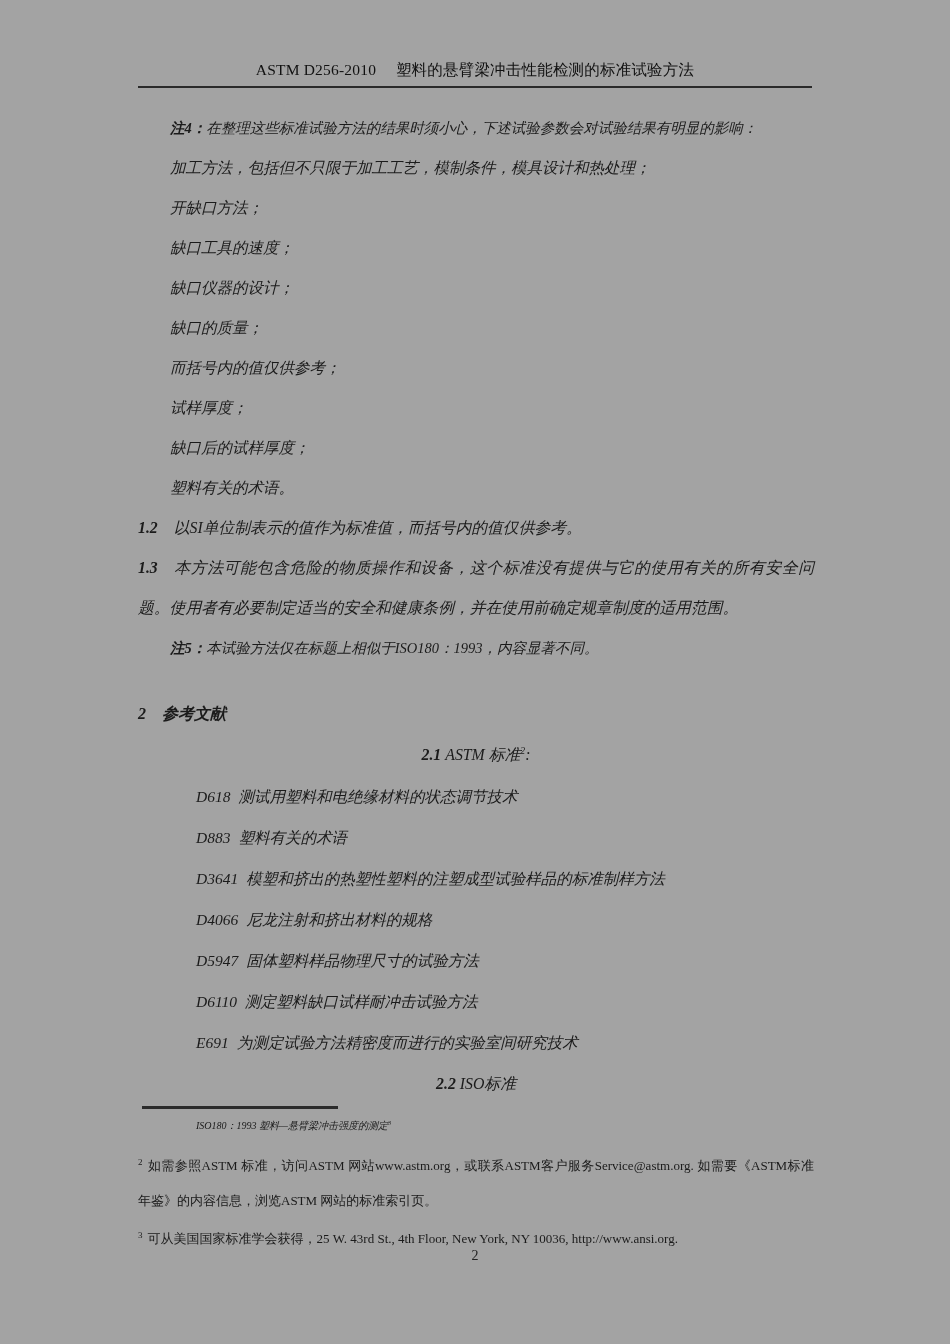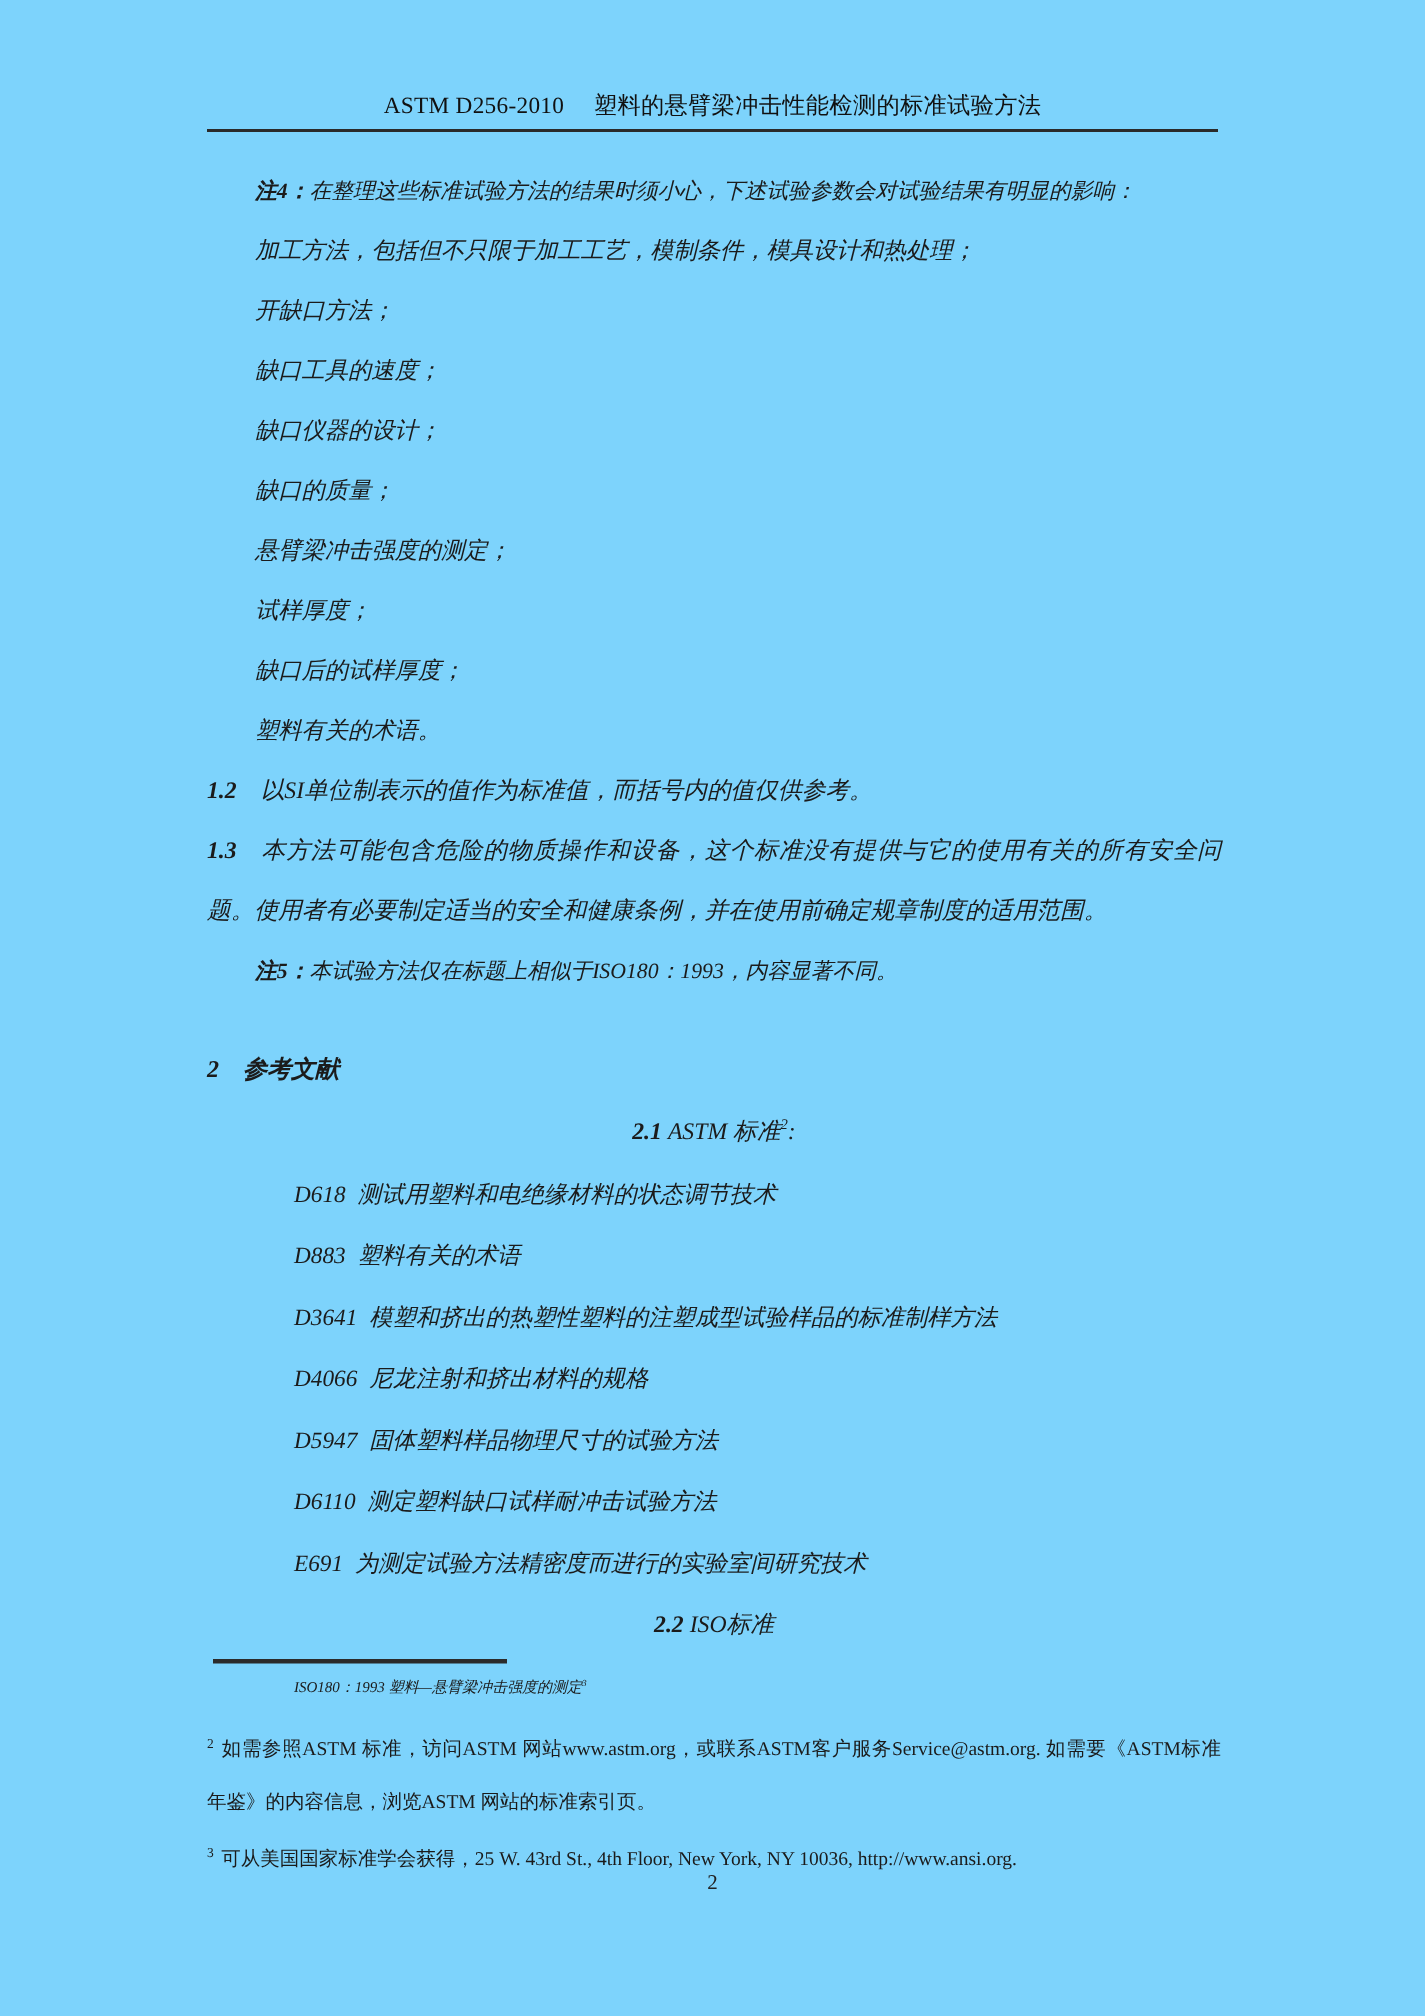--- a/index.html
+++ b/index.html
@@ -11,21 +11,21 @@
   body {
     font-family: "Liberation Serif", "DejaVu Serif", serif;
     color: #1a1a1a;
     -webkit-font-smoothing: antialiased;
   }
   .page {
     position: relative;
     width: 950px;
     height: 1344px;
     margin: 0 auto;
-    background: #7dd3fc;
+    background: #a3a3a3;
     overflow: hidden;
     box-sizing: border-box;
   }
 
   
   .running-header {
     position: absolute;
     left: 138px;
     top: 60px;
     width: 674px;
@@ -171,21 +171,21 @@
 
   <div class="content">
 
     <p class="note"><b>注4：</b><span>在整理这些标准试验方法的结果时须小心，下述试验参数会对试验结果有明显的影响：</span></p>
 
     <p class="sublist">加工方法，包括但不只限于加工工艺，模制条件，模具设计和热处理；</p>
     <p class="sublist">开缺口方法；</p>
     <p class="sublist">缺口工具的速度；</p>
     <p class="sublist">缺口仪器的设计；</p>
     <p class="sublist">缺口的质量；</p>
-    <p class="sublist">悬臂梁冲击强度的测定；</p>
+    <p class="sublist">而括号内的值仅供参考；</p>
     <p class="sublist">试样厚度；</p>
     <p class="sublist">缺口后的试样厚度；</p>
     <p class="sublist">塑料有关的术语。</p>
 
     <p class="numbered"><span class="num">1.2</span><span>以SI单位制表示的值作为标准值，而括号内的值仅供参考。</span></p>
 
     <p class="numbered"><span class="num">1.3</span><span>本方法可能包含危险的物质操作和设备，这个标准没有提供与它的使用有关的所有安全问题。使用者有必要制定适当的安全和健康条例，并在使用前确定规章制度的适用范围。</span></p>
 
     <p class="note"><b>注5：</b><span>本试验方法仅在标题上相似于ISO180：1993，内容显著不同。</span></p>
 

